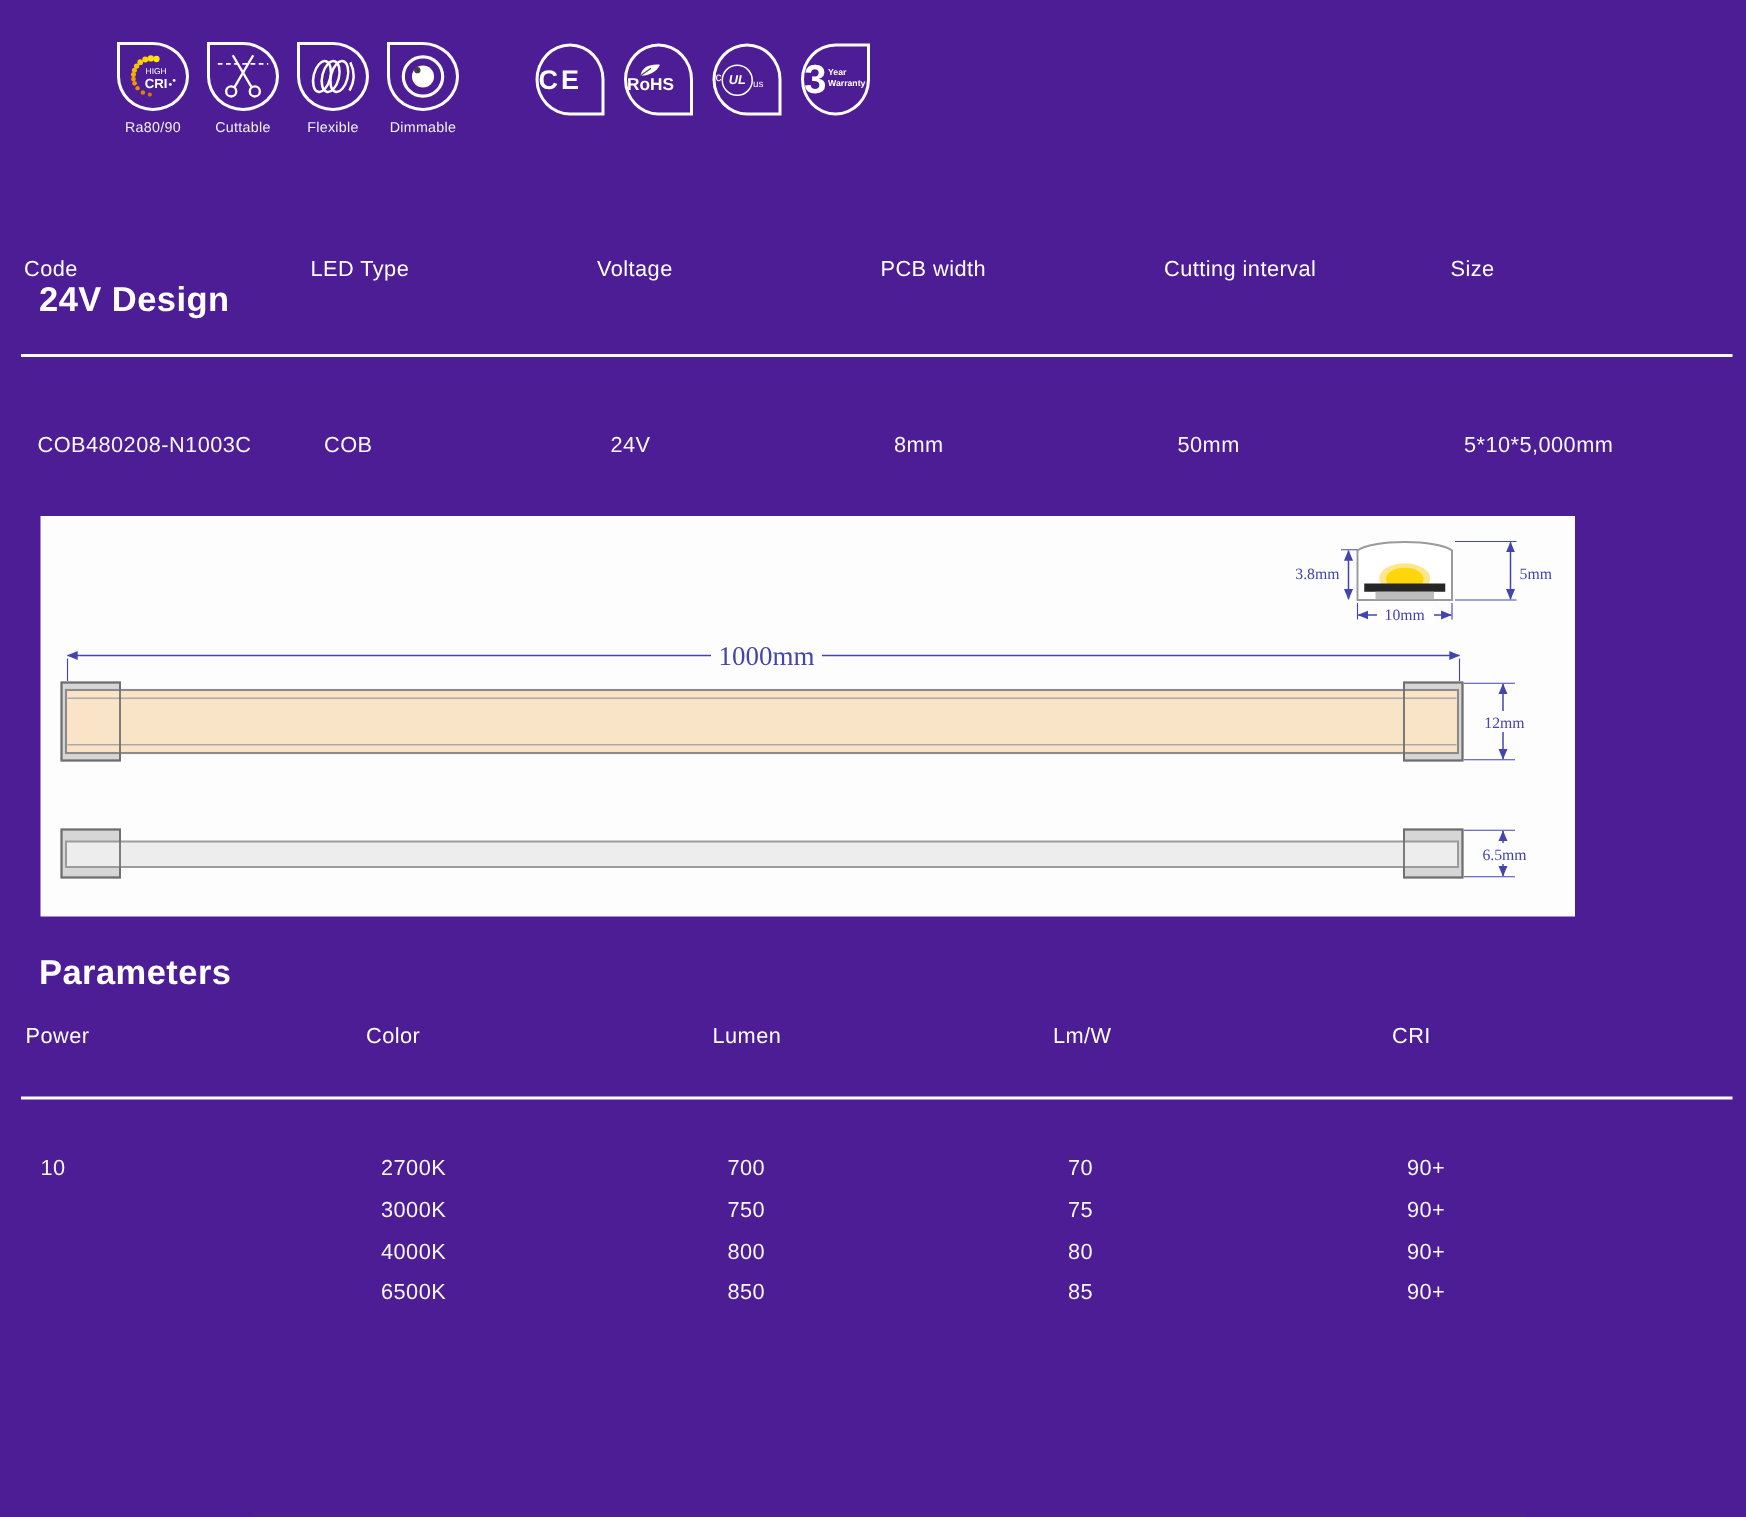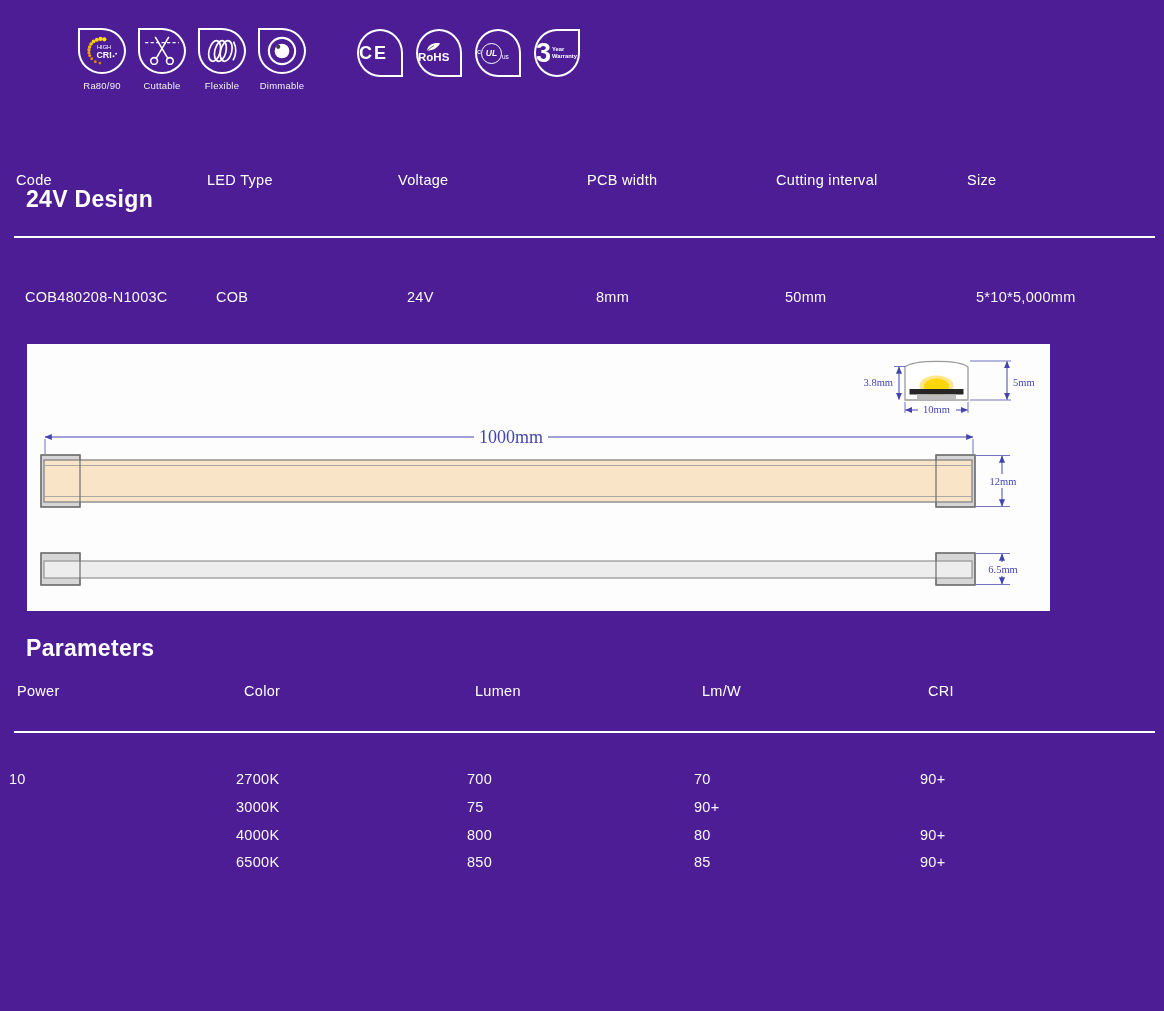--- a/index.html
+++ b/index.html
@@ -34,21 +34,21 @@
   .thead,.trow{position:absolute;left:0;right:0;display:grid;letter-spacing:.3px;}
   .cols6{grid-template-columns:191px 191px 189px 189px 191px 1fr;}
   .cols5{grid-template-columns:227px 231px 227px 226px 1fr;}
   .thead{font-size:14.5px;color:#fff;}
   .trow{font-size:14.5px;color:#f7f7f7;}
   .t1h{top:172px;padding-left:16px;}
   .t1v{top:277px;padding-left:25px;margin-top:12px;}
   .t2h{top:683px;padding-left:17px;}
   .rule{position:absolute;left:14px;right:9px;height:2px;background:#fff;}
   .r1{top:236px;} .r2{top:731px;}
-  .params{position:absolute;left:0;right:0;top:771px;padding-left:9px;}
+  .params{position:absolute;left:0;right:0;top:771px;padding-left:27px;}
   .prow{display:grid;grid-template-columns:227px 231px 227px 226px 1fr;height:27.8px;
         font-size:14.5px;letter-spacing:.3px;color:#f7f7f7;}
 
   
   .panel{position:absolute;left:27px;top:344px;width:1023px;height:267px;background:#fdfdfd;}
   .panel svg{display:block;}
 
   
   .remarks{position:absolute;left:26px;top:919px;font-size:14.5px;line-height:28px;letter-spacing:.3px;color:#fafafa;}
 </style>
@@ -265,20 +265,21 @@
     <div class="prow">
       <div>10</div>
       <div>2700K</div>
       <div>700</div>
       <div>70</div>
       <div>90+</div>
     </div>
     <div class="prow">
       <div></div>
       <div>3000K</div>
+      <div>750</div>
       <div>75</div>
       <div>90+</div>
     </div>
     <div class="prow">
       <div></div>
       <div>4000K</div>
       <div>800</div>
       <div>80</div>
       <div>90+</div>
     </div>

